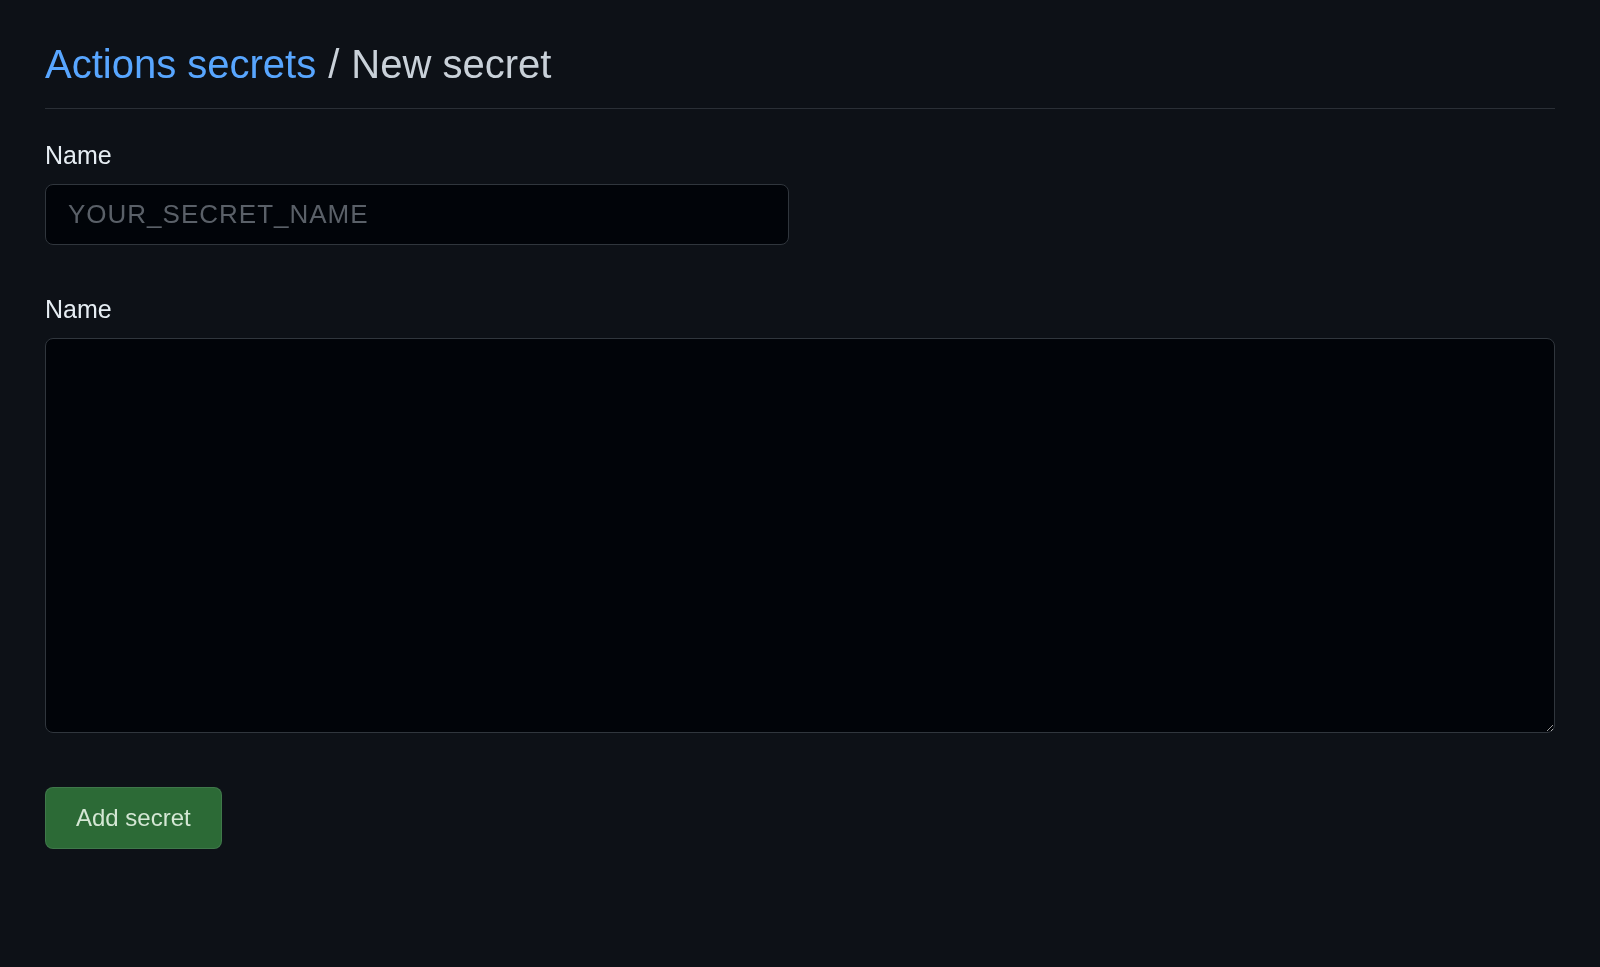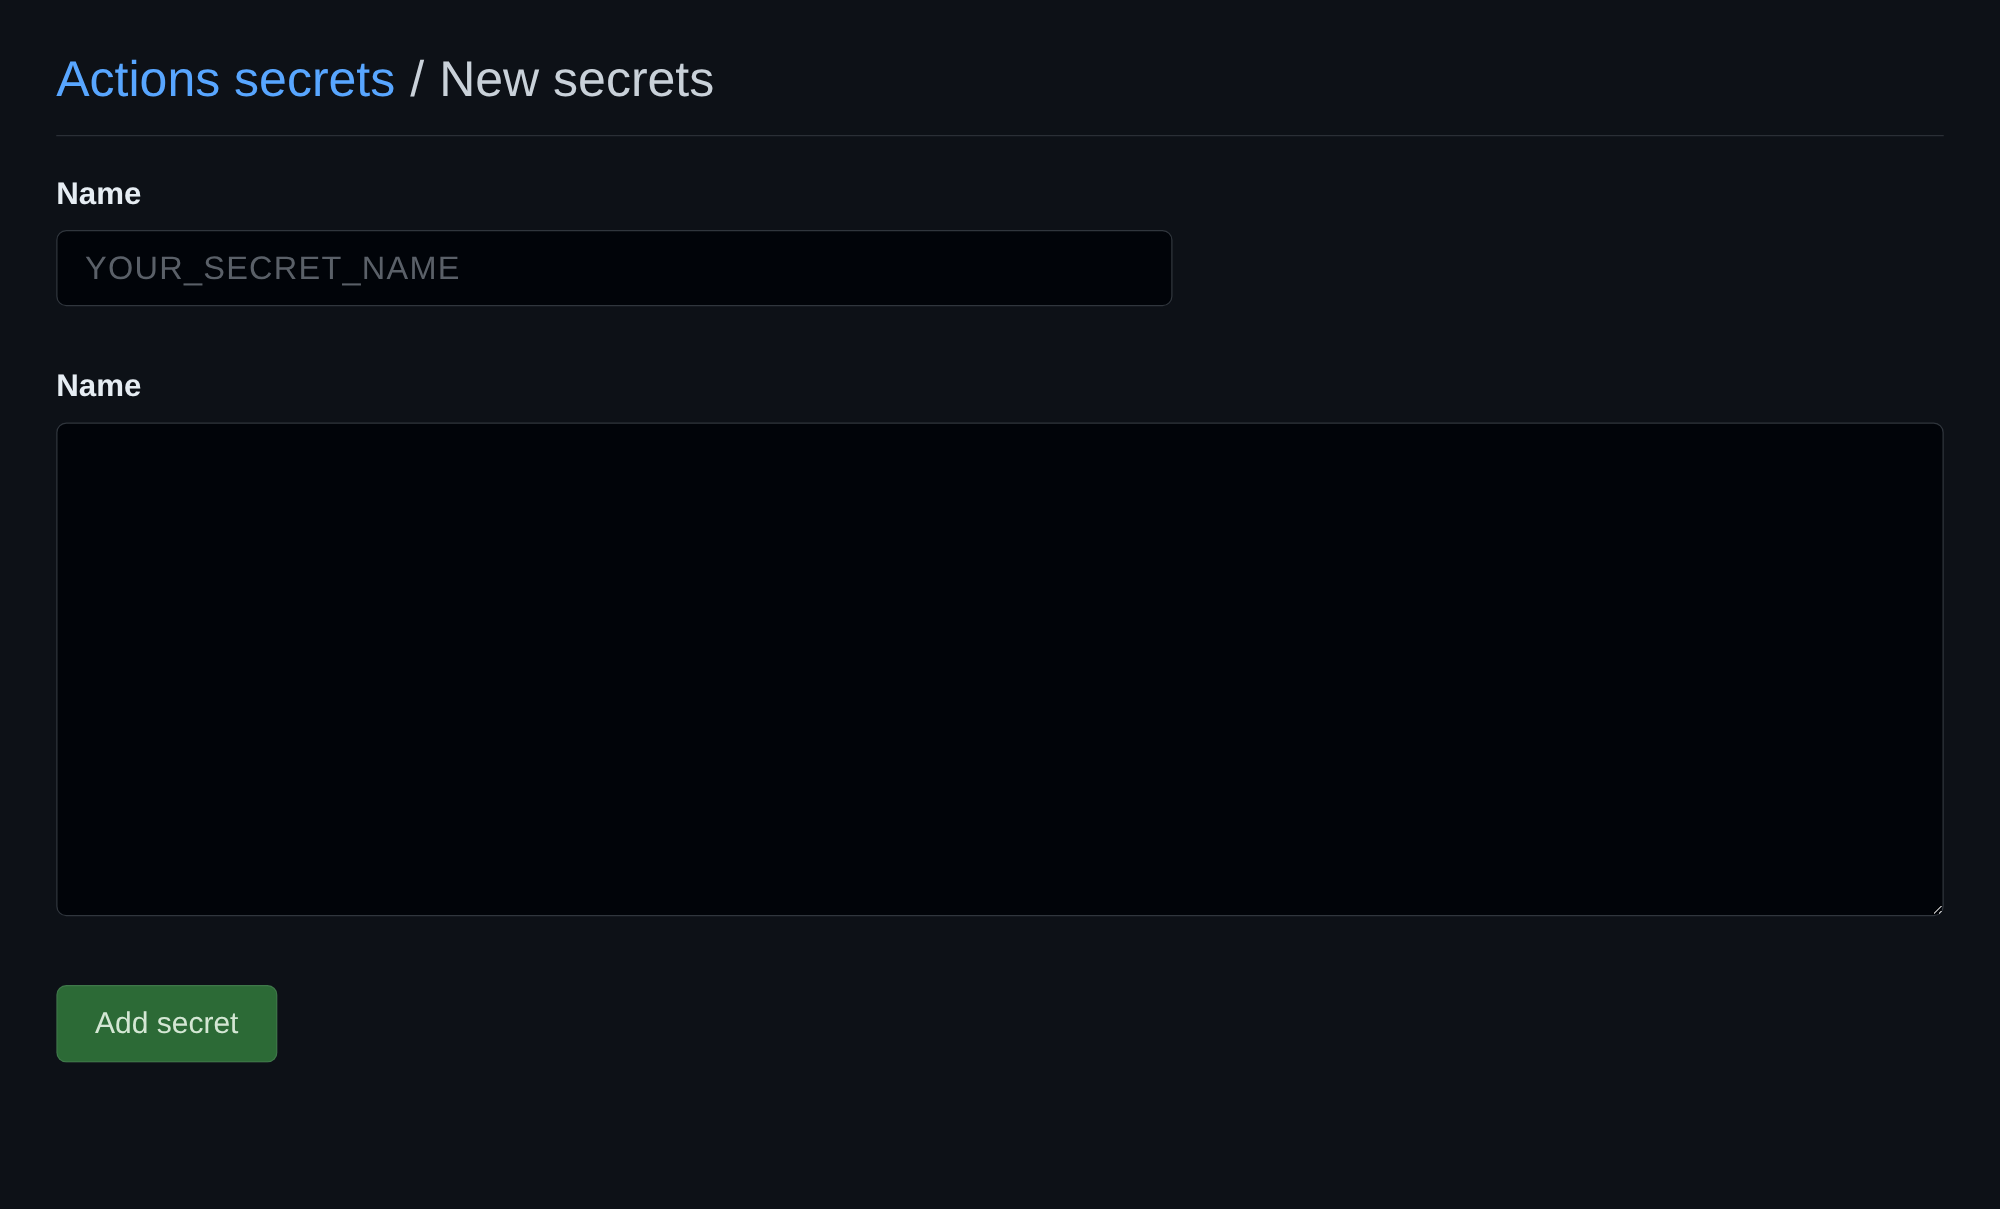--- a/index.html
+++ b/index.html
@@ -49,27 +49,27 @@
       color: #c9d1d9;
     }
     
     .form-group {
       margin-bottom: 50px;
     }
     
     .form-label {
       display: block;
       font-size: 25px;
-      font-weight: 700;
+      font-weight: 400;
       color: #e6edf3;
       margin-bottom: 14px;
     }
     
     .form-input {
-      width: 893px;
+      width: 744px;
       padding: 14px 22px;
       font-size: 26px;
       background-color: #010409;
       border: 1px solid #30363d;
       border-radius: 8px;
       color: #c9d1d9;
       outline: none;
     }
     
     .form-input::placeholder {
@@ -103,21 +103,21 @@
     }
   </style>
 </head>
 <body>
 
 <div class="container">
   <div class="header">
     <h1 class="breadcrumb">
       <a class="breadcrumb-link">Actions secrets</a>
       <span class="breadcrumb-separator">/</span>
-      <span class="breadcrumb-current">New secrets</span>
+      <span class="breadcrumb-current">New secret</span>
     </h1>
   </div>
   
   <div class="form-group">
     <label class="form-label">Name</label>
     <input type="text" class="form-input" placeholder="YOUR_SECRET_NAME" style="">
   </div>
   
   <div class="form-group">
     <label class="form-label">Name</label>

